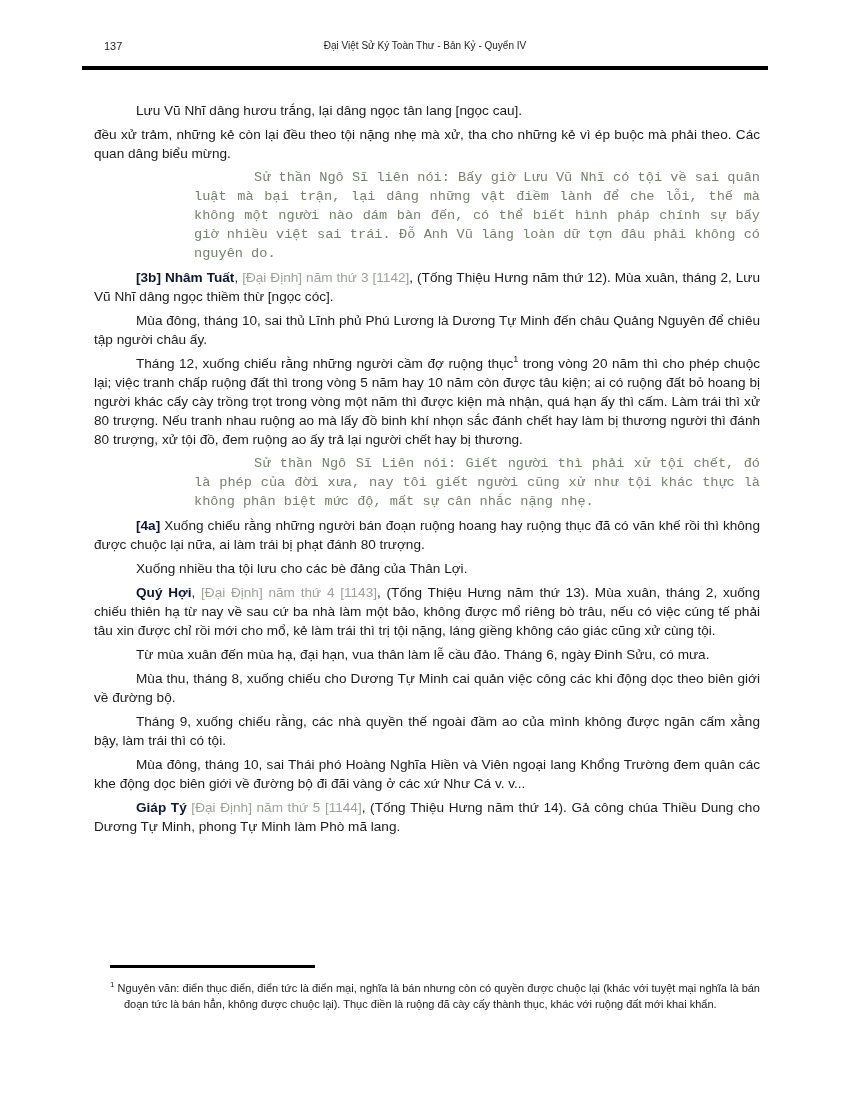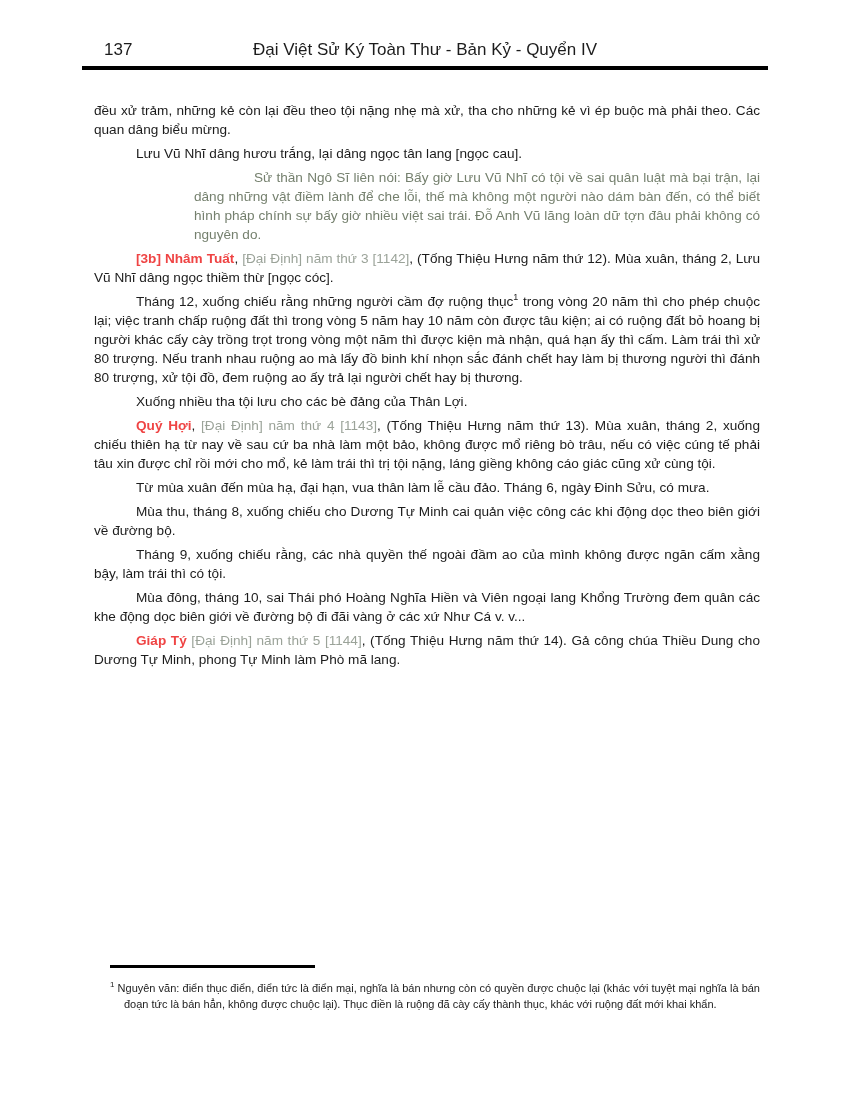--- a/index.html
+++ b/index.html
@@ -19,48 +19,49 @@
     position:relative;
     padding:40px 82px 0 82px;
     box-sizing:border-box;
   }
   .header-row{
     position:relative;
     height:22px;
   }
   .page-number{
     position:absolute;left:22px;top:0;
-    font-size:17px;
+    font-size:11px;
   }
   .header-title{
     position:absolute;left:0;right:0;top:0;
     text-align:center;
-    font-size:17px;
+    font-size:10px;
   }
   .header-rule{
     margin-top:4px;
     height:4px;
     background:var(--rule,#000);
   }
   
   .main{
     padding:26px 90px 0 94px;
     box-sizing:border-box;
     font-size:13.6px;
     line-height:19px;
     text-align:justify;
   }
   .main p{margin:5px 0;}
   p.body-para.indent{text-indent:42px;}
   p.quote-para{
     margin-left:100px;
     text-indent:60px;
     color:var(--annotation,#75806e);
+    font-family:Liberation Mono, monospace;
   }
-  .b{font-weight:bold;color:#ef4444;}
+  .b{font-weight:bold;color:#0f172a;}
   .era{color:var(--era-label,#9ba399);margin-top:20px;}
   sup.fnref{font-size:9px;line-height:0;vertical-align:super;}
   
   .footnote{
     margin-top:auto;
     padding:0 90px 88px 110px;
     box-sizing:border-box;
   }
   .footnote-rule{
     width:205px;height:3px;background:var(--rule,#000);
@@ -84,25 +85,28 @@
   <div class="header">
     <div class="header-row">
       <span class="page-number">137</span>
       <span class="header-title">Đại Việt Sử Ký Toàn Thư - Bản Kỷ - Quyển IV</span>
     </div>
     <div class="header-rule"></div>
   </div>
 
   <div class="main" id="main-content">
 
-  <p class="body-para"><span>đều xử trảm, những kẻ còn lại đều theo tội nặng nhẹ mà xử, tha cho những kẻ vì ép buộc mà phải theo. Các quan dâng biểu mừng.</span></p>
-      <p class="body-para indent"><span>Lưu Vũ Nhĩ dâng hươu trắng, lại dâng ngọc tân lang [ngọc cau].</span></p>
+  <p class="body-para indent"><span>Lưu Vũ Nhĩ dâng hươu trắng, lại dâng ngọc tân lang [ngọc cau].</span></p>
+      <p class="body-para"><span>đều xử trảm, những kẻ còn lại đều theo tội nặng nhẹ mà xử, tha cho những kẻ vì ép buộc mà phải theo. Các quan dâng biểu mừng.</span></p>
       <p class="quote-para indent"><span>Sử thần Ngô Sĩ liên nói: Bấy giờ Lưu Vũ Nhĩ có tội về sai quân luật mà bại trận, lại dâng những vật điềm lành để che lỗi, thế mà không một người nào dám bàn đến, có thể biết hình pháp chính sự bấy giờ nhiều việt sai trái. Đỗ Anh Vũ lăng loàn dữ tợn đâu phải không có nguyên do.</span></p>
       <p class="body-para indent"><span class="b">[3b] Nhâm Tuất</span><span>, </span><span class="era">[Đại Định] năm thứ 3 [1142]</span><span>, (Tống Thiệu Hưng năm thứ 12). Mùa xuân, tháng 2, Lưu Vũ Nhĩ dâng ngọc thiềm thừ [ngọc cóc].</span></p>
+      <p class="body-para indent"><span>Mùa đông, tháng 10, sai thủ Lĩnh phủ Phú Lương là Dương Tự Minh đến châu Quảng Nguyên để chiêu tập người châu ấy.</span></p>
       <p class="body-para indent"><span>Tháng 12, xuống chiếu rằng những người cầm đợ ruộng thục</span><sup class="fnref">1</sup><span> trong vòng 20 năm thì cho phép chuộc lại; việc tranh chấp ruộng đất thì trong vòng 5 năm hay 10 năm còn được tâu kiện; ai có ruộng đất bỏ hoang bị người khác cấy cày trồng trọt trong vòng một năm thì được kiện mà nhận, quá hạn ấy thì cấm. Làm trái thì xử 80 trượng. Nếu tranh nhau ruộng ao mà lấy đồ binh khí nhọn sắc đánh chết hay làm bị thương người thì đánh 80 trượng, xử tội đồ, đem ruộng ao ấy trả lại người chết hay bị thương.</span></p>
+      <p class="quote-para indent"><span>Sử thần Ngô Sĩ Liên nói: Giết người thì phải xử tội chết, đó là phép của đời xưa, nay tôi giết người cũng xử như tội khác thực là không phân biệt mức độ, mất sự cân nhắc nặng nhẹ.</span></p>
+      <p class="body-para indent"><span class="b">[4a]</span><span> Xuống chiếu rằng những người bán đoạn ruộng hoang hay ruộng thục đã có văn khế rồi thì không được chuộc lại nữa, ai làm trái bị phạt đánh 80 trượng.</span></p>
       <p class="body-para indent"><span>Xuống nhiều tha tội lưu cho các bè đảng của Thân Lợi.</span></p>
       <p class="body-para indent"><span class="b">Quý Hợi</span><span>, </span><span class="era">[Đại Định] năm thứ 4 [1143]</span><span>, (Tống Thiệu Hưng năm thứ 13). Mùa xuân, tháng 2, xuống chiếu thiên hạ từ nay về sau cứ ba nhà làm một bảo, không được mổ riêng bò trâu, nếu có việc cúng tế phải tâu xin được chỉ rồi mới cho mổ, kẻ làm trái thì trị tội nặng, láng giềng không cáo giác cũng xử cùng tội.</span></p>
       <p class="body-para indent"><span>Từ mùa xuân đến mùa hạ, đại hạn, vua thân làm lễ cầu đảo. Tháng 6, ngày Đinh Sửu, có mưa.</span></p>
       <p class="body-para indent"><span>Mùa thu, tháng 8, xuống chiếu cho Dương Tự Minh cai quản việc công các khi động dọc theo biên giới về đường bộ.</span></p>
       <p class="body-para indent"><span>Tháng 9, xuống chiếu rằng, các nhà quyền thế ngoài đầm ao của mình không được ngăn cấm xằng bậy, làm trái thì có tội.</span></p>
       <p class="body-para indent"><span>Mùa đông, tháng 10, sai Thái phó Hoàng Nghĩa Hiền và Viên ngoại lang Khổng Trường đem quân các khe động dọc biên giới về đường bộ đi đãi vàng ở các xứ Như Cá v. v...</span></p>
       <p class="body-para indent"><span class="b">Giáp Tý</span><span> </span><span class="era">[Đại Định] năm thứ 5 [1144]</span><span>, (Tống Thiệu Hưng năm thứ 14). Gả công chúa Thiều Dung cho Dương Tự Minh, phong Tự Minh làm Phò mã lang.</span></p>
     </div>
 
   <div class="footnote">

